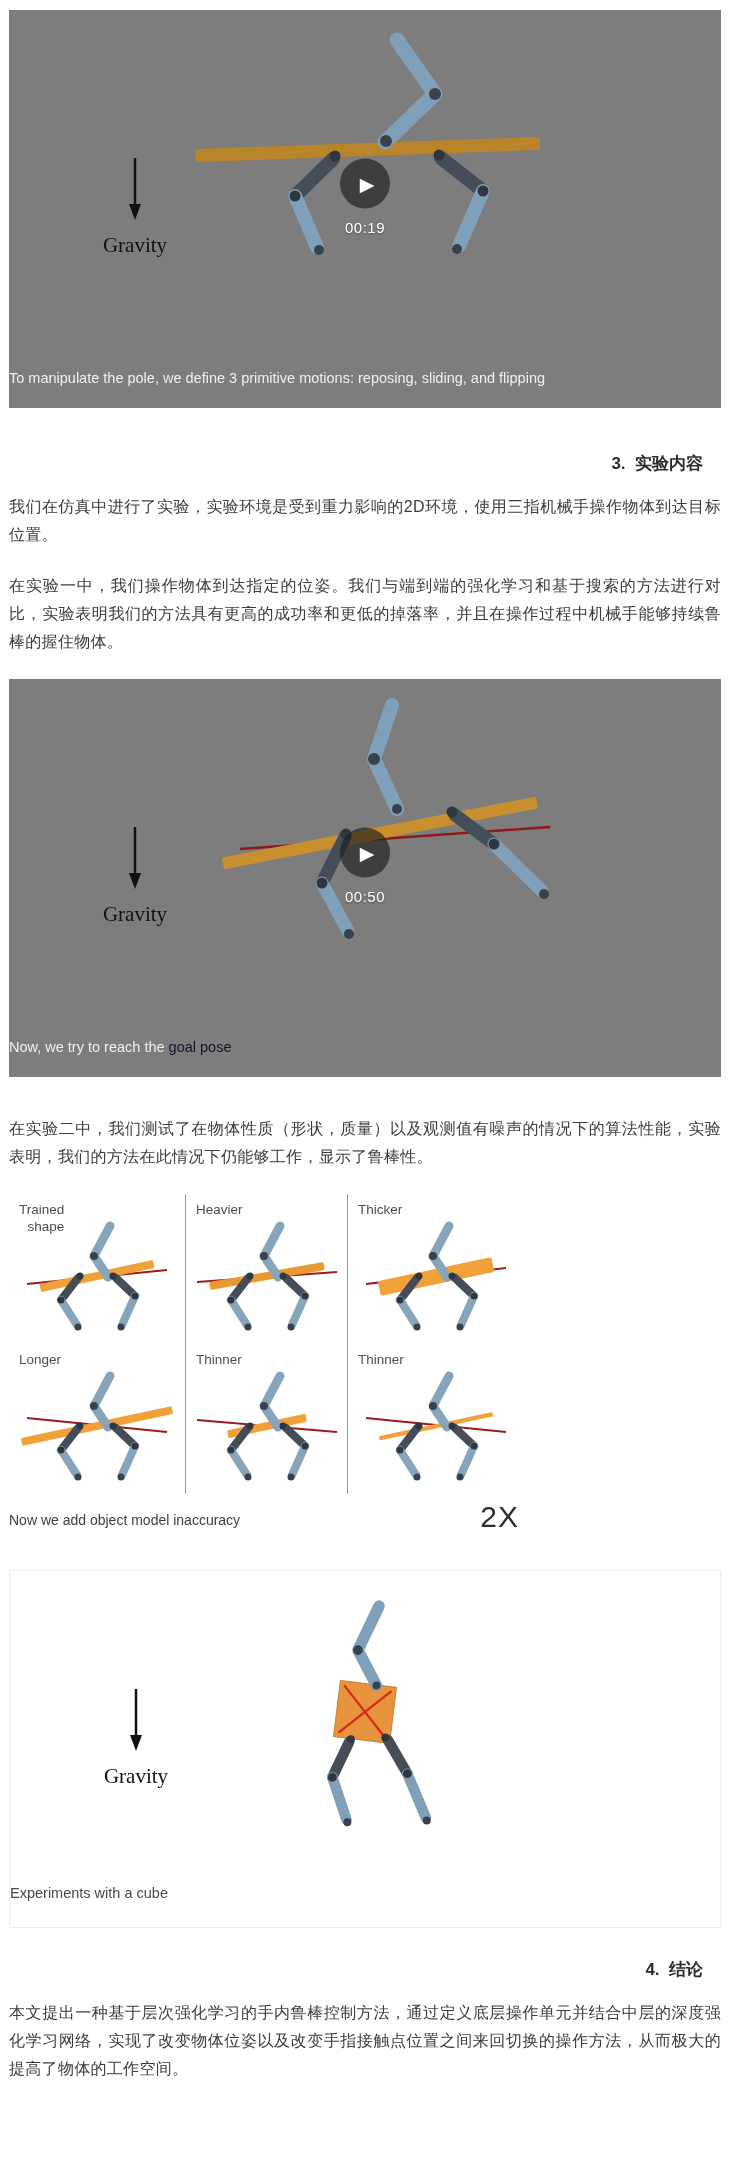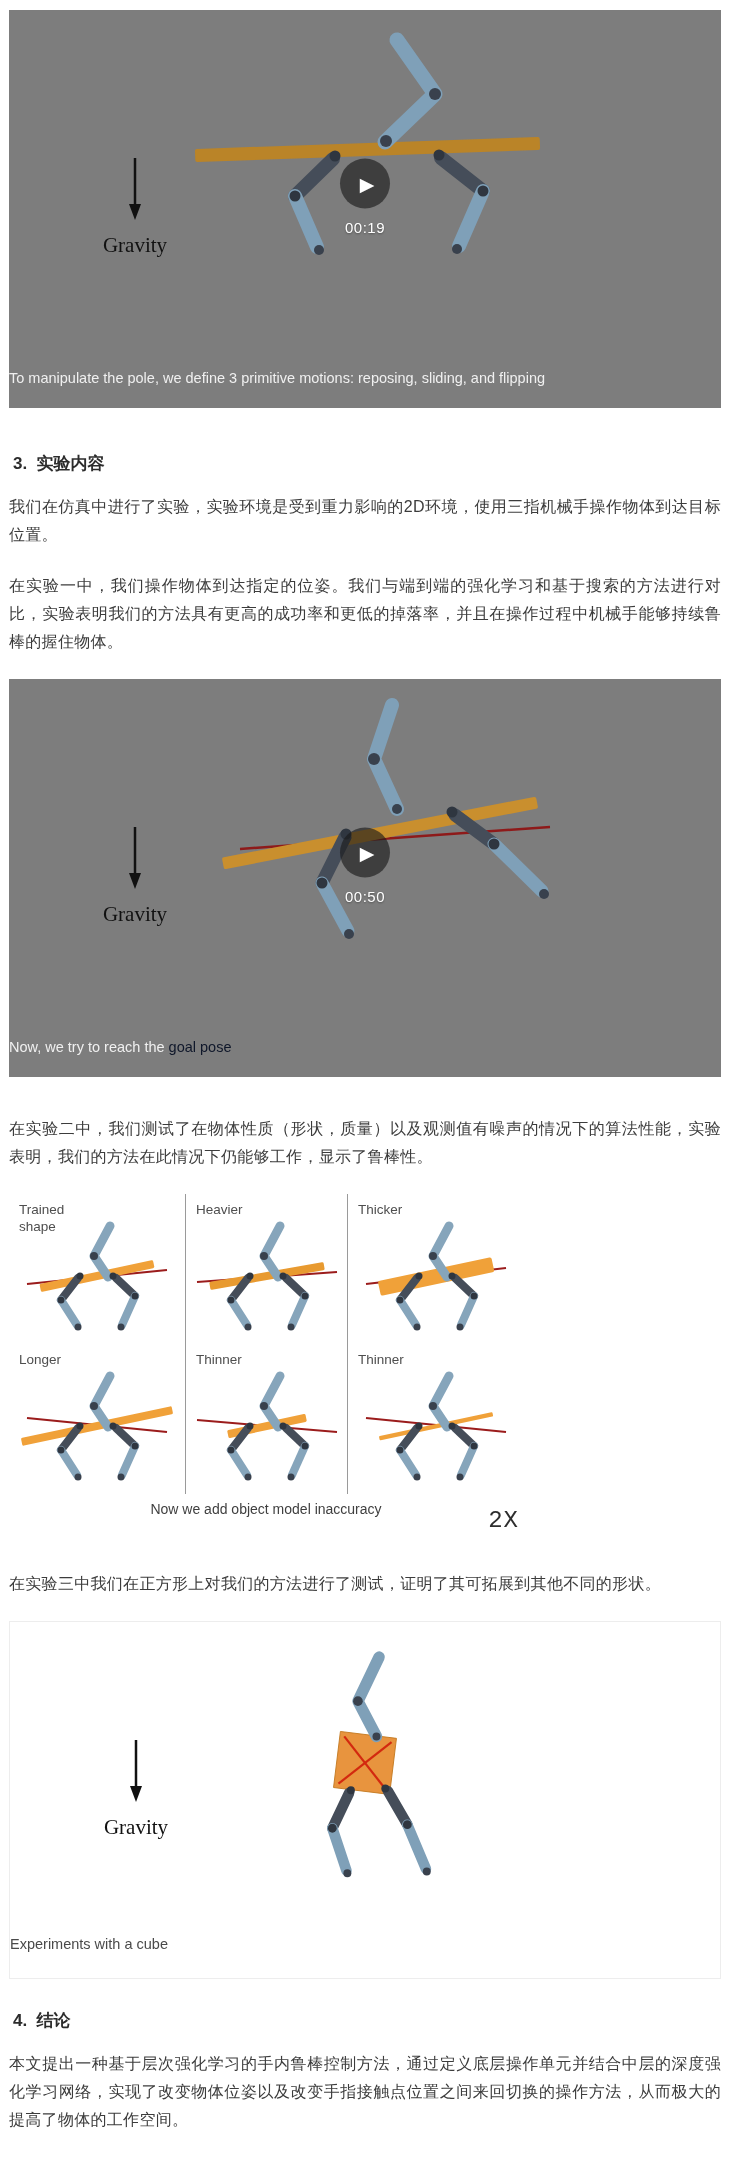--- a/index.html
+++ b/index.html
@@ -16,33 +16,33 @@
   .gravity-label { display:block; margin-top:7px; font-family:"Liberation Serif","DejaVu Serif",serif; font-size:21px; color:#111111; }
   .play-wrap { position:absolute; left:50%; top:47%; transform:translate(-50%,-50%); text-align:center; }
   .play-btn { width:50px; height:50px; margin:0 auto; border-radius:50%; background:rgba(25,25,25,0.62); display:flex; align-items:center; justify-content:center; cursor:pointer; }
   .play-glyph { color:#ffffff; font-size:19px; padding-left:4px; line-height:1; }
   .timestamp { margin-top:10px; color:#ffffff; font-size:15px; letter-spacing:0.5px; text-shadow:0 1px 2px rgba(0,0,0,0.35); }
   .video-caption { position:absolute; bottom:22px; left:0; width:100%; text-align:left; color:#f0f0f0; font-size:14.5px;margin-top:36px; }
   figure.video.white .video-caption { color:#4a4a4a; bottom:26px; }
   .goal-red { color:#0f172a; }
 
   
-  h2.sec { margin:6px 4px 18px; font-size:17px; font-weight:bold; color:#2c2c2c; white-space:pre-wrap; }
+  h2.sec { margin:6px 18px 18px; font-size:17px; font-weight:bold; color:#2c2c2c; white-space:pre-wrap;text-align:right; }
   p.body { margin:0 0 23px; font-size:16px; line-height:28px; text-align:justify; letter-spacing:0.3px; color:#3c3c3c; }
 
   
   figure.gridfig { margin:16px 0 34px; width:514px; background:#ffffff; }
   .grid-rows { display:grid; grid-template-columns:177px 162px 175px; }
-  .gcell { position:relative; height:150px; }
+  .gcell { position:relative; height:150px;text-align:right; }
   .gcell.vline { border-right:1px solid #9a9a9a; }
   .gcell svg { position:absolute; left:50%; top:26px; margin-left:-85px; }
   .glabel { position:absolute; top:8px; left:10px; font-size:13.5px; line-height:1.25; color:#4e4e4e; white-space:pre-line; }
   .grid-footer { position:relative; height:42px; }
-  .grid-caption { position:absolute; bottom:19px; left:0; width:100%; text-align:center; font-size:14px; color:#3f3f3f; }
-  .zoom-label { position:absolute; right:4px; bottom:2px; font-size:24px; color:#2e2e2e; letter-spacing:1px;font-family:Liberation Mono, monospace; }
+  .grid-caption { position:absolute; bottom:8px; left:0; width:100%; text-align:left; font-size:14px; color:#3f3f3f; }
+  .zoom-label { position:absolute; right:4px; bottom:2px; font-size:30px; color:#2e2e2e; letter-spacing:1px; }
 
   figure { -webkit-margin-start:0; -webkit-margin-end:0; }
   .hidden-defs { position:absolute; width:0; height:0; overflow:hidden; }
 </style>
 </head>
 <body>
 
 <svg class="hidden-defs" aria-hidden="true">
   <defs>
     <g id="grid-fingers">
@@ -197,21 +197,20 @@
         </svg>
       </div>
 
     </div>
     <div class="grid-footer">
       <div class="grid-caption">Now we add object model inaccuracy</div>
       <div class="zoom-label">2X</div>
     </div>
   </figure>
 
-  <p class="body">在实验三中我们在正方形上对我们的方法进行了测试，证明了其可拓展到其他不同的形状。</p>
 
   <figure class="video white">
     <svg class="scene cube" width="300" height="268" viewBox="0 0 340 268">
       <g transform="rotate(7 170 126)">
         <rect x="138" y="94" width="64" height="64" fill="#e8943e" stroke="#c47a22" stroke-width="1"></rect>
         <line x1="143" y1="99" x2="197" y2="153" stroke="#d3290f" stroke-width="2.5"></line>
         <line x1="197" y1="99" x2="143" y2="153" stroke="#d3290f" stroke-width="2.5"></line>
       </g>
       <path d="M 186 6 L 162 56 L 183 96" stroke="#7fa0b8" stroke-width="13" fill="none" stroke-linecap="round" stroke-linejoin="round"></path>
       <circle cx="162" cy="56" r="5.5" fill="#39414d"></circle>

